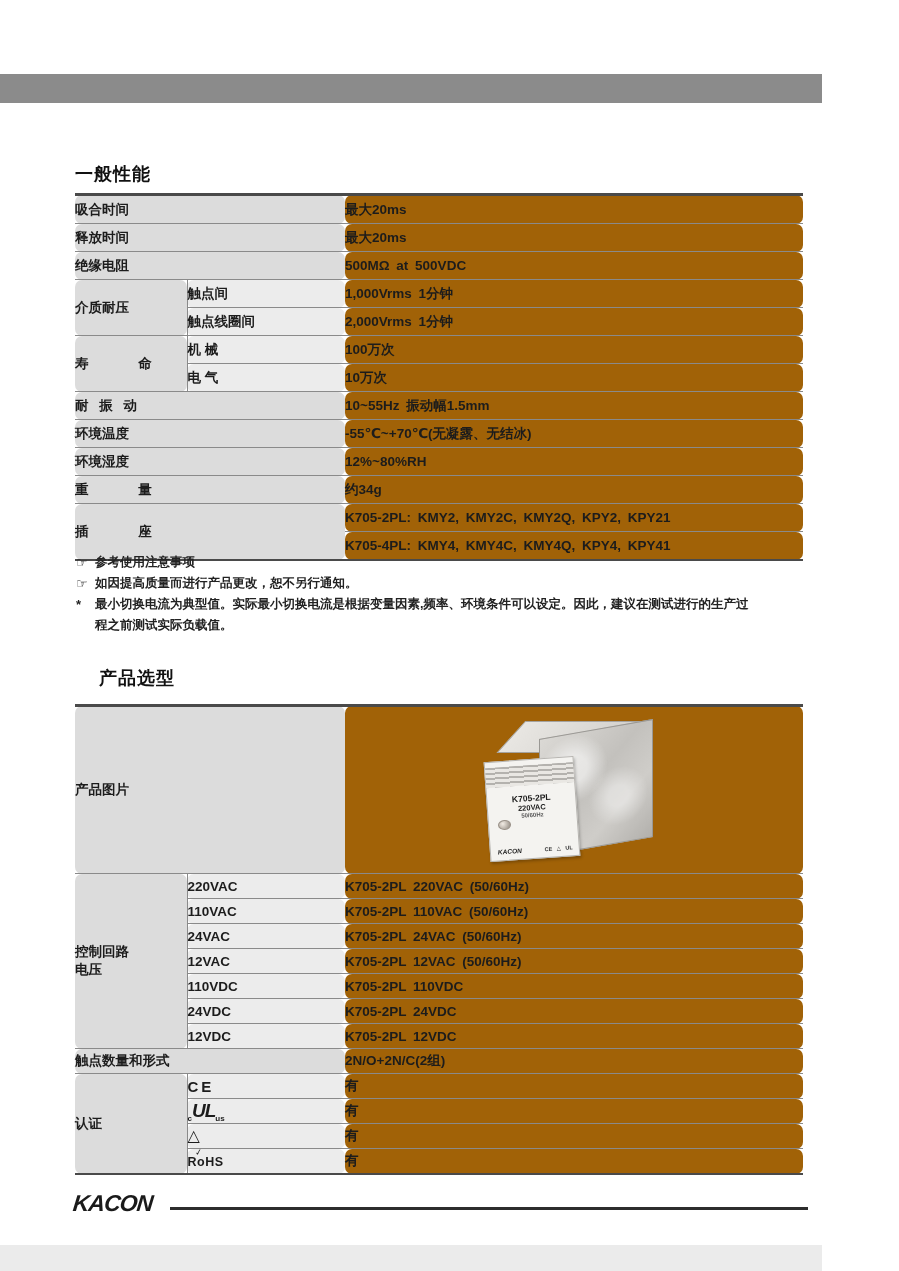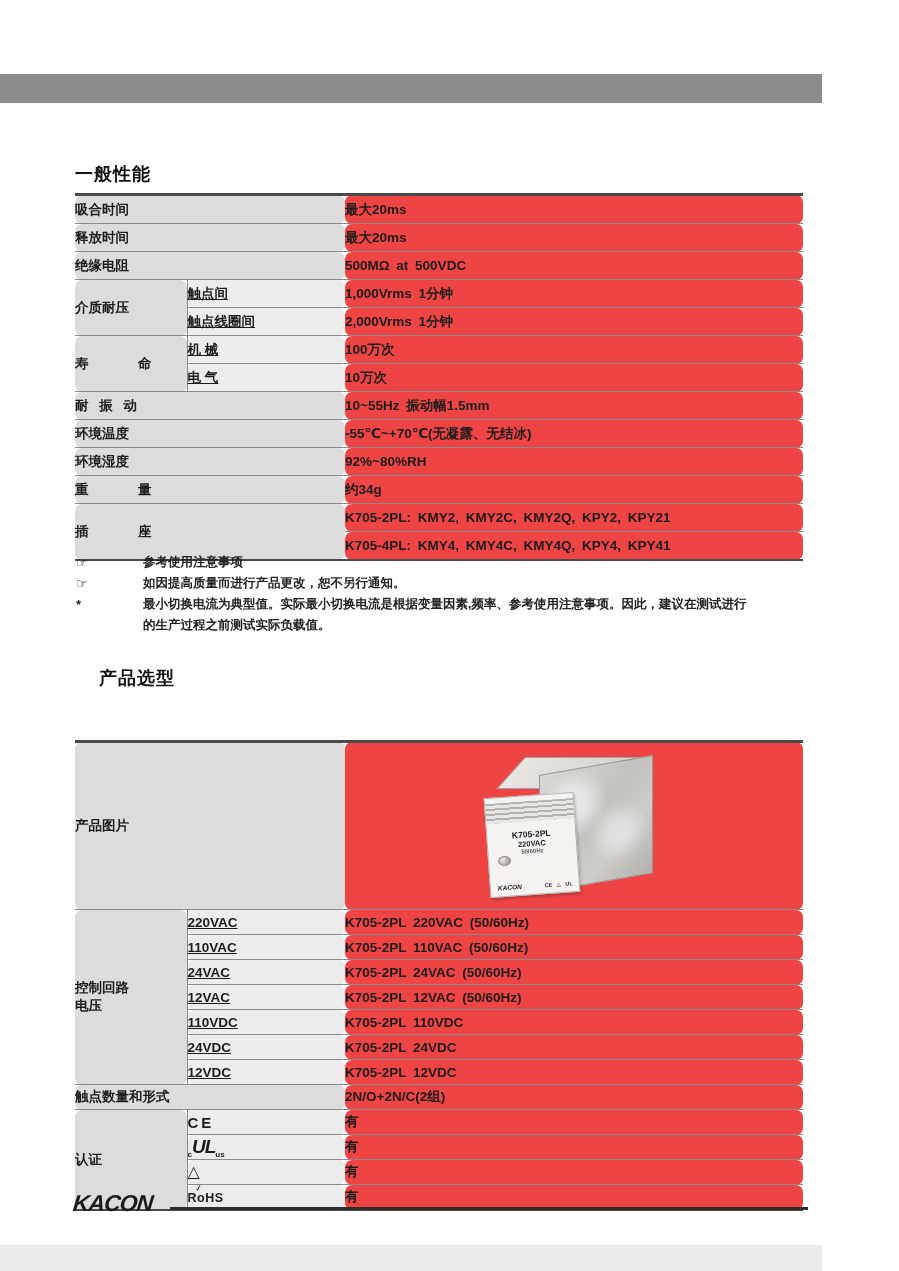--- a/index.html
+++ b/index.html
@@ -10,41 +10,41 @@
   .topbar{position:absolute;left:0;top:74px;width:899px;height:29px;background:#8b8b8b;}
   .bottombar{position:absolute;left:0;top:1245px;width:899px;height:26px;background:#ebebeb;}
 
   .sec-title{position:absolute;left:75px;font-size:18px;font-weight:bold;letter-spacing:1px;color:#111;}
   #title1{top:162px;}
   #title2{top:666px;margin-left:24px;}
 
   table.spec{border-collapse:collapse;table-layout:fixed;width:728px;position:absolute;left:75px;
              border-top:3px solid #4a4a4a;border-bottom:2px solid #4a4a4a;}
   #t1{top:193px;}
-  #t2{top:740px;}
+  #t2{top:704px;}
   .spec col.c1{width:112px;}
   .spec col.c2{width:158px;}
   .spec col.c3{width:458px;}
   .spec td{height:27px;padding:0;vertical-align:middle;font-size:13.5px;font-weight:bold;
            border-top:1px solid #8a8a8a;color:#1c1c1c;border-radius:7px;}
   .spec tr:first-child td{border-top:none;}
   .lbl{background:#dcdcdc;padding-left:15px;}
-  .sub{background:#ececec;padding-left:15px;border-left:1px solid #8a8a8a;text-decoration:underline;}
-  .val{background:#ef4444;padding-left:20px;word-spacing:3px;}
-  .sp{word-spacing:46px;font-family:Liberation Serif, serif;}
+  .sub{background:#ececec;padding-left:15px;border-left:1px solid #8a8a8a;}
+  .val{background:#a16207;padding-left:20px;word-spacing:3px;}
+  .sp{word-spacing:46px;}
   .sp2{word-spacing:7px;}
   #t2 td{height:24px;}
   #t2 tr.img-row td{height:166px;}
   .photo-cell{position:relative;}
 
   
   .notes{position:absolute;left:76px;top:552px;width:680px;font-size:12.5px;font-weight:bold;color:#222;}
   .note{display:flex;line-height:21px;}
   .note .mk{width:19px;flex:0 0 19px;font-size:13px;}
-  .note .tx{flex:1;margin-left:48px;}
+  .note .tx{flex:1;}
 
   
   .icon-cell span{display:inline-block;}
   .ce-mark{font-size:15px;font-weight:700;letter-spacing:3px;}
   .ul-wrap{font-weight:800;}
   .ul-c{font-size:8px;vertical-align:-4px;}
   .ul-main{font-size:19px;font-style:italic;font-weight:900;letter-spacing:-1px;}
   .ul-us{font-size:8px;vertical-align:-4px;}
   .tri-mark{font-size:16px;font-weight:900;line-height:14px;}
   .rohs-wrap{position:relative;font-weight:800;font-size:12.5px;letter-spacing:0.5px;}
@@ -126,21 +126,21 @@
     <tr>
       <td class="lbl sp2" colspan="2">耐 振 动</td>
       <td class="val">10~55Hz 振动幅1.5mm</td>
     </tr>
     <tr>
       <td class="lbl" colspan="2">环境温度</td>
       <td class="val">-55℃~+70℃(无凝露、无结冰)</td>
     </tr>
     <tr>
       <td class="lbl" colspan="2">环境湿度</td>
-      <td class="val">92%~80%RH</td>
+      <td class="val">12%~80%RH</td>
     </tr>
     <tr>
       <td class="lbl sp" colspan="2">重 量</td>
       <td class="val">约34g</td>
     </tr>
     <tr>
       <td class="lbl sp" colspan="2" rowspan="2">插 座</td>
       <td class="val">K705-2PL: KMY2, KMY2C, KMY2Q, KPY2, KPY21</td>
     </tr>
     <tr>
@@ -153,21 +153,21 @@
     <div class="note">
       <span class="mk">☞</span>
       <span class="tx">参考使用注意事项</span>
     </div>
     <div class="note">
       <span class="mk">☞</span>
       <span class="tx">如因提高质量而进行产品更改，恕不另行通知。</span>
     </div>
     <div class="note">
       <span class="mk">*</span>
-      <span class="tx">最小切换电流为典型值。实际最小切换电流是根据变量因素,频率、参考使用注意事项。因此，建议在测试进行的生产过程之前测试实际负载值。</span>
+      <span class="tx">最小切换电流为典型值。实际最小切换电流是根据变量因素,频率、环境条件可以设定。因此，建议在测试进行的生产过程之前测试实际负载值。</span>
     </div>
   </div>
 
   <div class="sec-title" id="title2">产品选型</div>
 
   <table class="spec" id="t2">
     <colgroup>
         <col class="c1">
         <col class="c2">
         <col class="c3">

